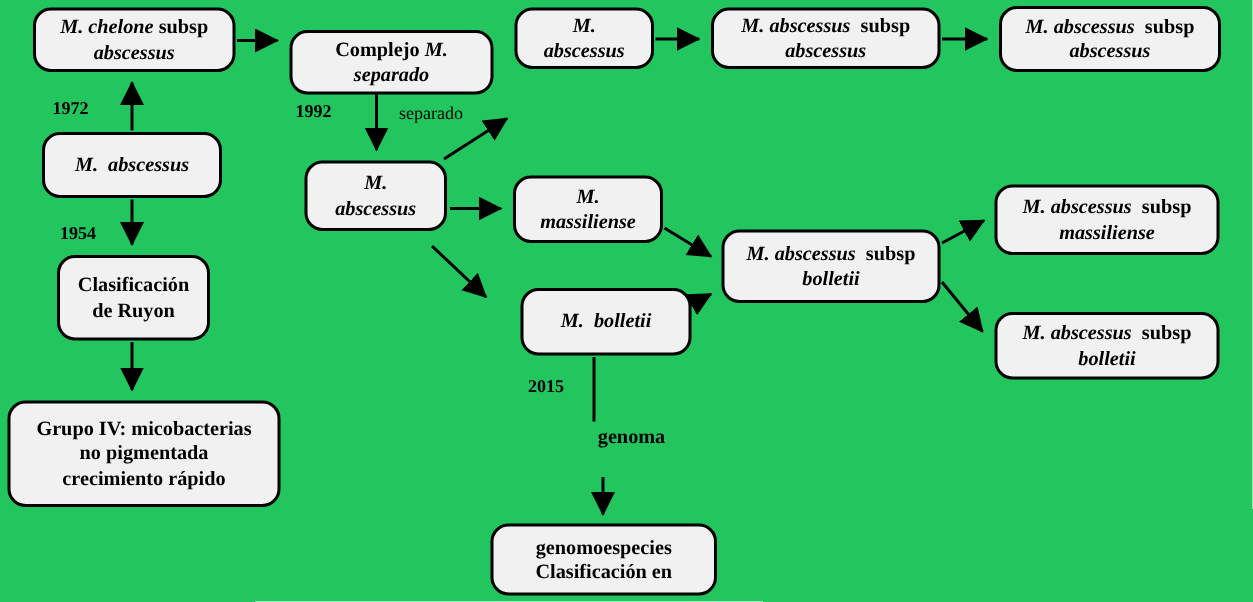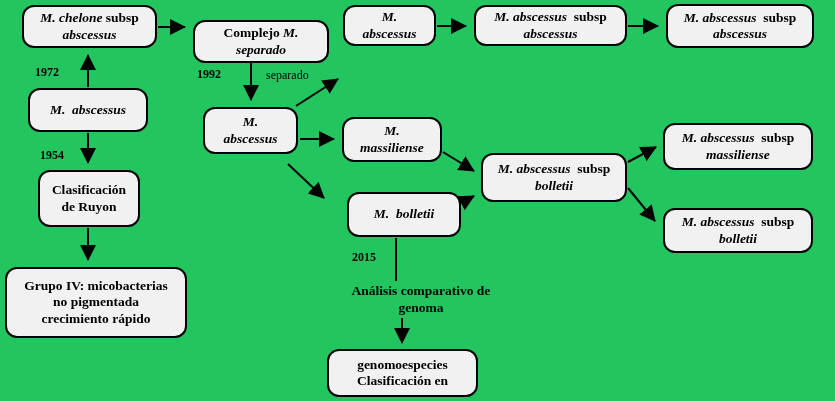--- a/index.html
+++ b/index.html
@@ -122,17 +122,16 @@
     <div class="line">genomoespecies</div>
     <div class="line">Clasificación en</div>
   </div>
 
   <div class="lbl" style="left:35px;top:65px">1972</div>
   <div class="lbl" style="left:197px;top:67px">1992</div>
   <div class="lbl plain" style="left:266px;top:68px">separado</div>
   <div class="lbl" style="left:40px;top:148px">1954</div>
   <div class="lbl" style="left:352px;top:250px">2015</div>
   <div class="analisis" style="left:325px;top:283px;width:192px">
-    <div>Análisis comparativo de</div>
     <div>genoma</div>
   </div>
 
 </div>
 
 </body></html>

